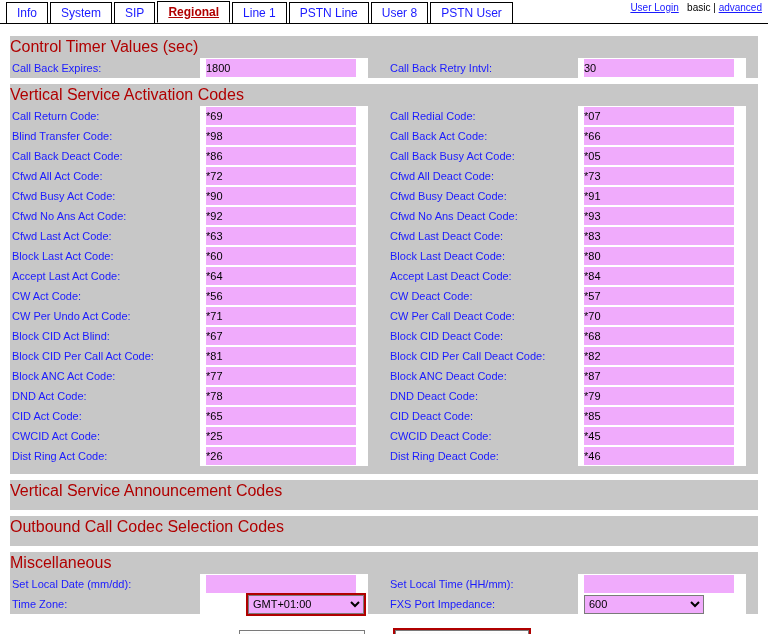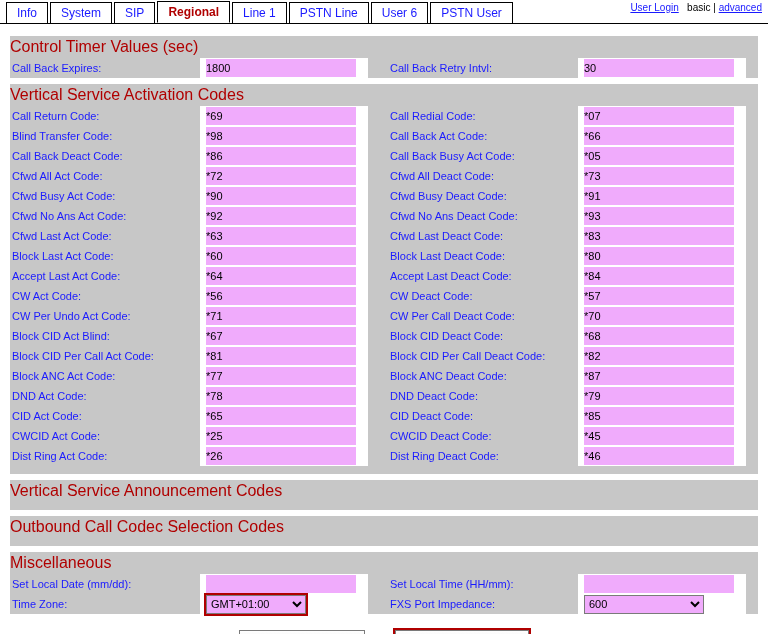--- a/index.html
+++ b/index.html
@@ -29,20 +29,21 @@
     cursor: pointer;
     position: relative;
     bottom: -1px;
   }
   .tab.active {
     color: #b00000;
     font-weight: bold;
     background: #fff;
     z-index: 2;
     border-bottom: 1px solid #fff;
+    text-decoration: underline;
   }
   .toplinks {
     margin-left: auto;
     font-size: 10px;
     color: #1a1aff;
     padding: 2px 6px;
   }
   .toplinks a { color: #1a1aff; text-decoration: underline; cursor: pointer; }
   .toplinks .plain { color:#000; text-decoration:none; }
   .content { padding: 12px 10px 6px 10px; }
@@ -98,21 +99,21 @@
 <body>
 
 <div class="topbar">
   <div class="tabs" id="tabs">
       <div class="tab">Info</div>
       <div class="tab">System</div>
       <div class="tab">SIP</div>
       <div class="tab active">Regional</div>
       <div class="tab">Line 1</div>
       <div class="tab">PSTN Line</div>
-      <div class="tab">User 6</div>
+      <div class="tab">User 8</div>
       <div class="tab">PSTN User</div>
     </div>
   <div class="toplinks">
     <a>User Login</a>
     <span class="plain"> &nbsp; </span>
     <span class="plain">basic</span>
     <span class="plain"> | </span>
     <a>advanced</a>
   </div>
 </div>
@@ -292,21 +293,21 @@
         <div class="cell-gap"></div>
         <div class="cell-lbl">Set Local Time (HH/mm):</div>
         <div class="cell-val"><input class="val-box" style=""></div>
         <div class="cell-out"></div>
       </div>
     </div>
 
   <div class="rowpair">
     <div class="cell-lbl">Time Zone:</div>
     <div class="cell-val">
-      <select class="val-box highlight" style="width:100px;">
+      <select class="val-box highlight" style="width:116px;margin-left:42px;">
         <option>GMT+01:00</option>
       </select>
     </div>
     <div class="cell-gap"></div>
     <div class="cell-lbl">FXS Port Impedance:</div>
     <div class="cell-val">
       <select class="val-box" style="width:120px;">
         <option>600</option>
       </select>
     </div>

